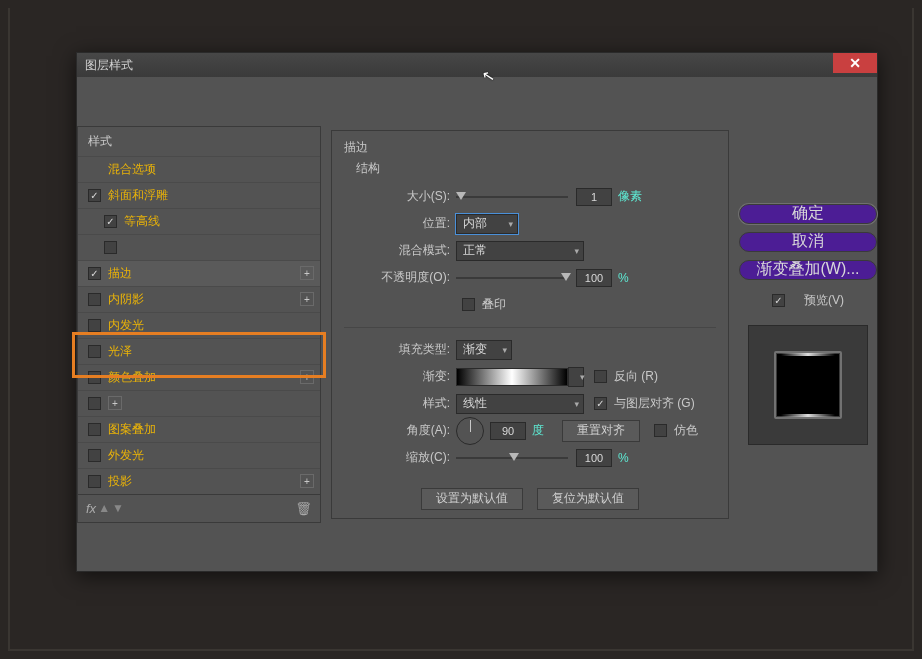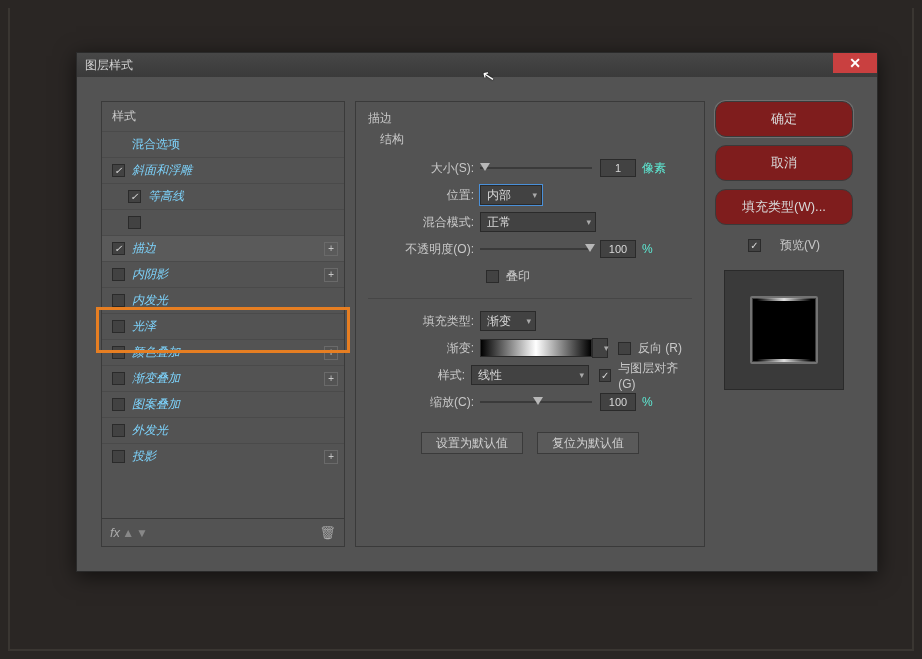--- a/index.html
+++ b/index.html
@@ -52,39 +52,39 @@
   color: #fff;
   display: flex;
   align-items: center;
   justify-content: center;
   font-size: 14px;
   font-weight: bold;
   cursor: pointer;
 }
 .dialog-body {
   display: flex;
-  padding: 24px;
+  padding: 0;
   gap: 10px;
   height: calc(100% - 24px);
+  align-items: center;
 }
 .left-panel {
   width: 244px;
   background: #535353;
   border: 1px solid #3a3a3a;
   display: flex;
   flex-direction: column;
   position: relative;
 }
 .left-header-row {
   padding: 6px 10px;
 }
 .left-list {
   flex: 1;
   overflow: hidden;
-  font-style: italic;
 }
 .style-row {
   display: flex;
   align-items: center;
   height: 26px;
   padding: 0 6px 0 10px;
   border-top: 1px solid #4a4a4a;
   position: relative;
 }
 .style-row.indent { padding-left: 26px; }
@@ -99,21 +99,21 @@
   align-items: center;
   justify-content: center;
   cursor: pointer;
 }
 .chk.checked::after {
   content: "✓";
   font-size: 10px;
   color: #d8d8d8;
 }
 .chk.spacer { visibility: hidden; }
-.row-label { flex: 1; color: #7dd3fc; }
+.row-label { flex: 1; color: #eab308; }
 .plus-btn {
   width: 14px;
   height: 14px;
   border: 1px solid #6a6a6a;
   display: flex;
   align-items: center;
   justify-content: center;
   font-size: 10px;
   color: #c8c8c8;
   cursor: pointer;
@@ -236,30 +236,30 @@
 .button-row { display: flex; gap: 14px; justify-content: center; margin-top: 18px; }
 
 .right-panel {
   width: 138px;
   display: flex;
   flex-direction: column;
   gap: 8px;
   align-items: stretch;
 }
 .pill-btn {
-  height: 36px;
-  background: #7f1d1d;
+  height: 20px;
+  background: #4c1d95;
   border: 1px solid #3a3a3a;
   border-radius: 11px;
   color: #d8d8d8;
   display: flex;
   align-items: center;
   justify-content: center;
   cursor: pointer;
-  font-size: 13px;
+  font-size: 16px;
 }
 .pill-btn.primary {
   box-shadow: 0 0 0 1px #707070;
 }
 .preview-row {
   display: flex;
   align-items: center;
   justify-content: center;
   gap: 12px;
   margin-top: 4px;
@@ -357,21 +357,20 @@
             <span class="chk"></span>
             <span class="row-label">光泽</span>
           </div>
           <div class="style-row">
             <span class="chk"></span>
             <span class="row-label">颜色叠加</span>
             <span class="plus-btn">+</span>
           </div>
           <div class="style-row">
             <span class="chk"></span>
-            <span class="row-label">渐变叠加</span>
             <span class="plus-btn">+</span>
           </div>
           <div class="style-row">
             <span class="chk"></span>
             <span class="row-label">图案叠加</span>
           </div>
           <div class="style-row">
             <span class="chk"></span>
             <span class="row-label">外发光</span>
           </div>
@@ -406,21 +405,21 @@
       <div class="form-row">
         <span class="form-label">位置:</span>
         <div class="dropdown selected-blue" style="width:62px">
           <span>内部</span>
             <span class="dd-arrow">▾</span>
         </div>
       </div>
 
       <div class="form-row">
         <span class="form-label">混合模式:</span>
-        <div class="dropdown" style="width:116px">
+        <div class="dropdown" style="width:128px">
           <span>正常</span>
             <span class="dd-arrow">▾</span>
         </div>
       </div>
 
       <div class="form-row">
         <span class="form-label">不透明度(O):</span>
         <div class="slider-track">
             <div class="slider-handle" style="left:105px"></div>
           </div>
@@ -456,20 +455,31 @@
       <div class="form-row">
         <span class="form-label">样式:</span>
         <div class="dropdown" style="width:128px">
           <span>线性</span>
             <span class="dd-arrow">▾</span>
         </div>
         <span class="chk checked" style="margin-left:10px"></span>
         <span>与图层对齐 (G)</span>
       </div>
 
+      <div class="form-row">
+        <span class="form-label">角度(A):</span>
+        <div class="angle-dial"></div>
+        <input class="num-input" value="90" style="">
+        <span class="unit">度</span>
+        <div class="flat-btn" style="margin-left:18px">
+            <span>重置对齐</span>
+          </div>
+        <span class="chk" style="margin-left:14px"></span>
+        <span>仿色</span>
+      </div>
 
       <div class="form-row">
         <span class="form-label">缩放(C):</span>
         <div class="slider-track">
             <div class="slider-handle" style="left:53px"></div>
           </div>
         <input class="num-input" value="100" style="">
         <span class="unit">%</span>
       </div>
 
@@ -484,21 +494,21 @@
     </div>
 
     <div class="right-panel">
       <div class="pill-btn primary">
           <span>确定</span>
         </div>
       <div class="pill-btn">
           <span>取消</span>
         </div>
       <div class="pill-btn">
-          <span>填充类型(W)...</span>
+          <span>渐变叠加(W)...</span>
         </div>
       <div class="preview-row">
         <span class="chk checked"></span>
         <span>预览(V)</span>
       </div>
       <div class="preview-box">
         <div class="preview-inner">
           <div class="top-edge"></div>
           <div class="bottom-edge"></div>
         </div>

